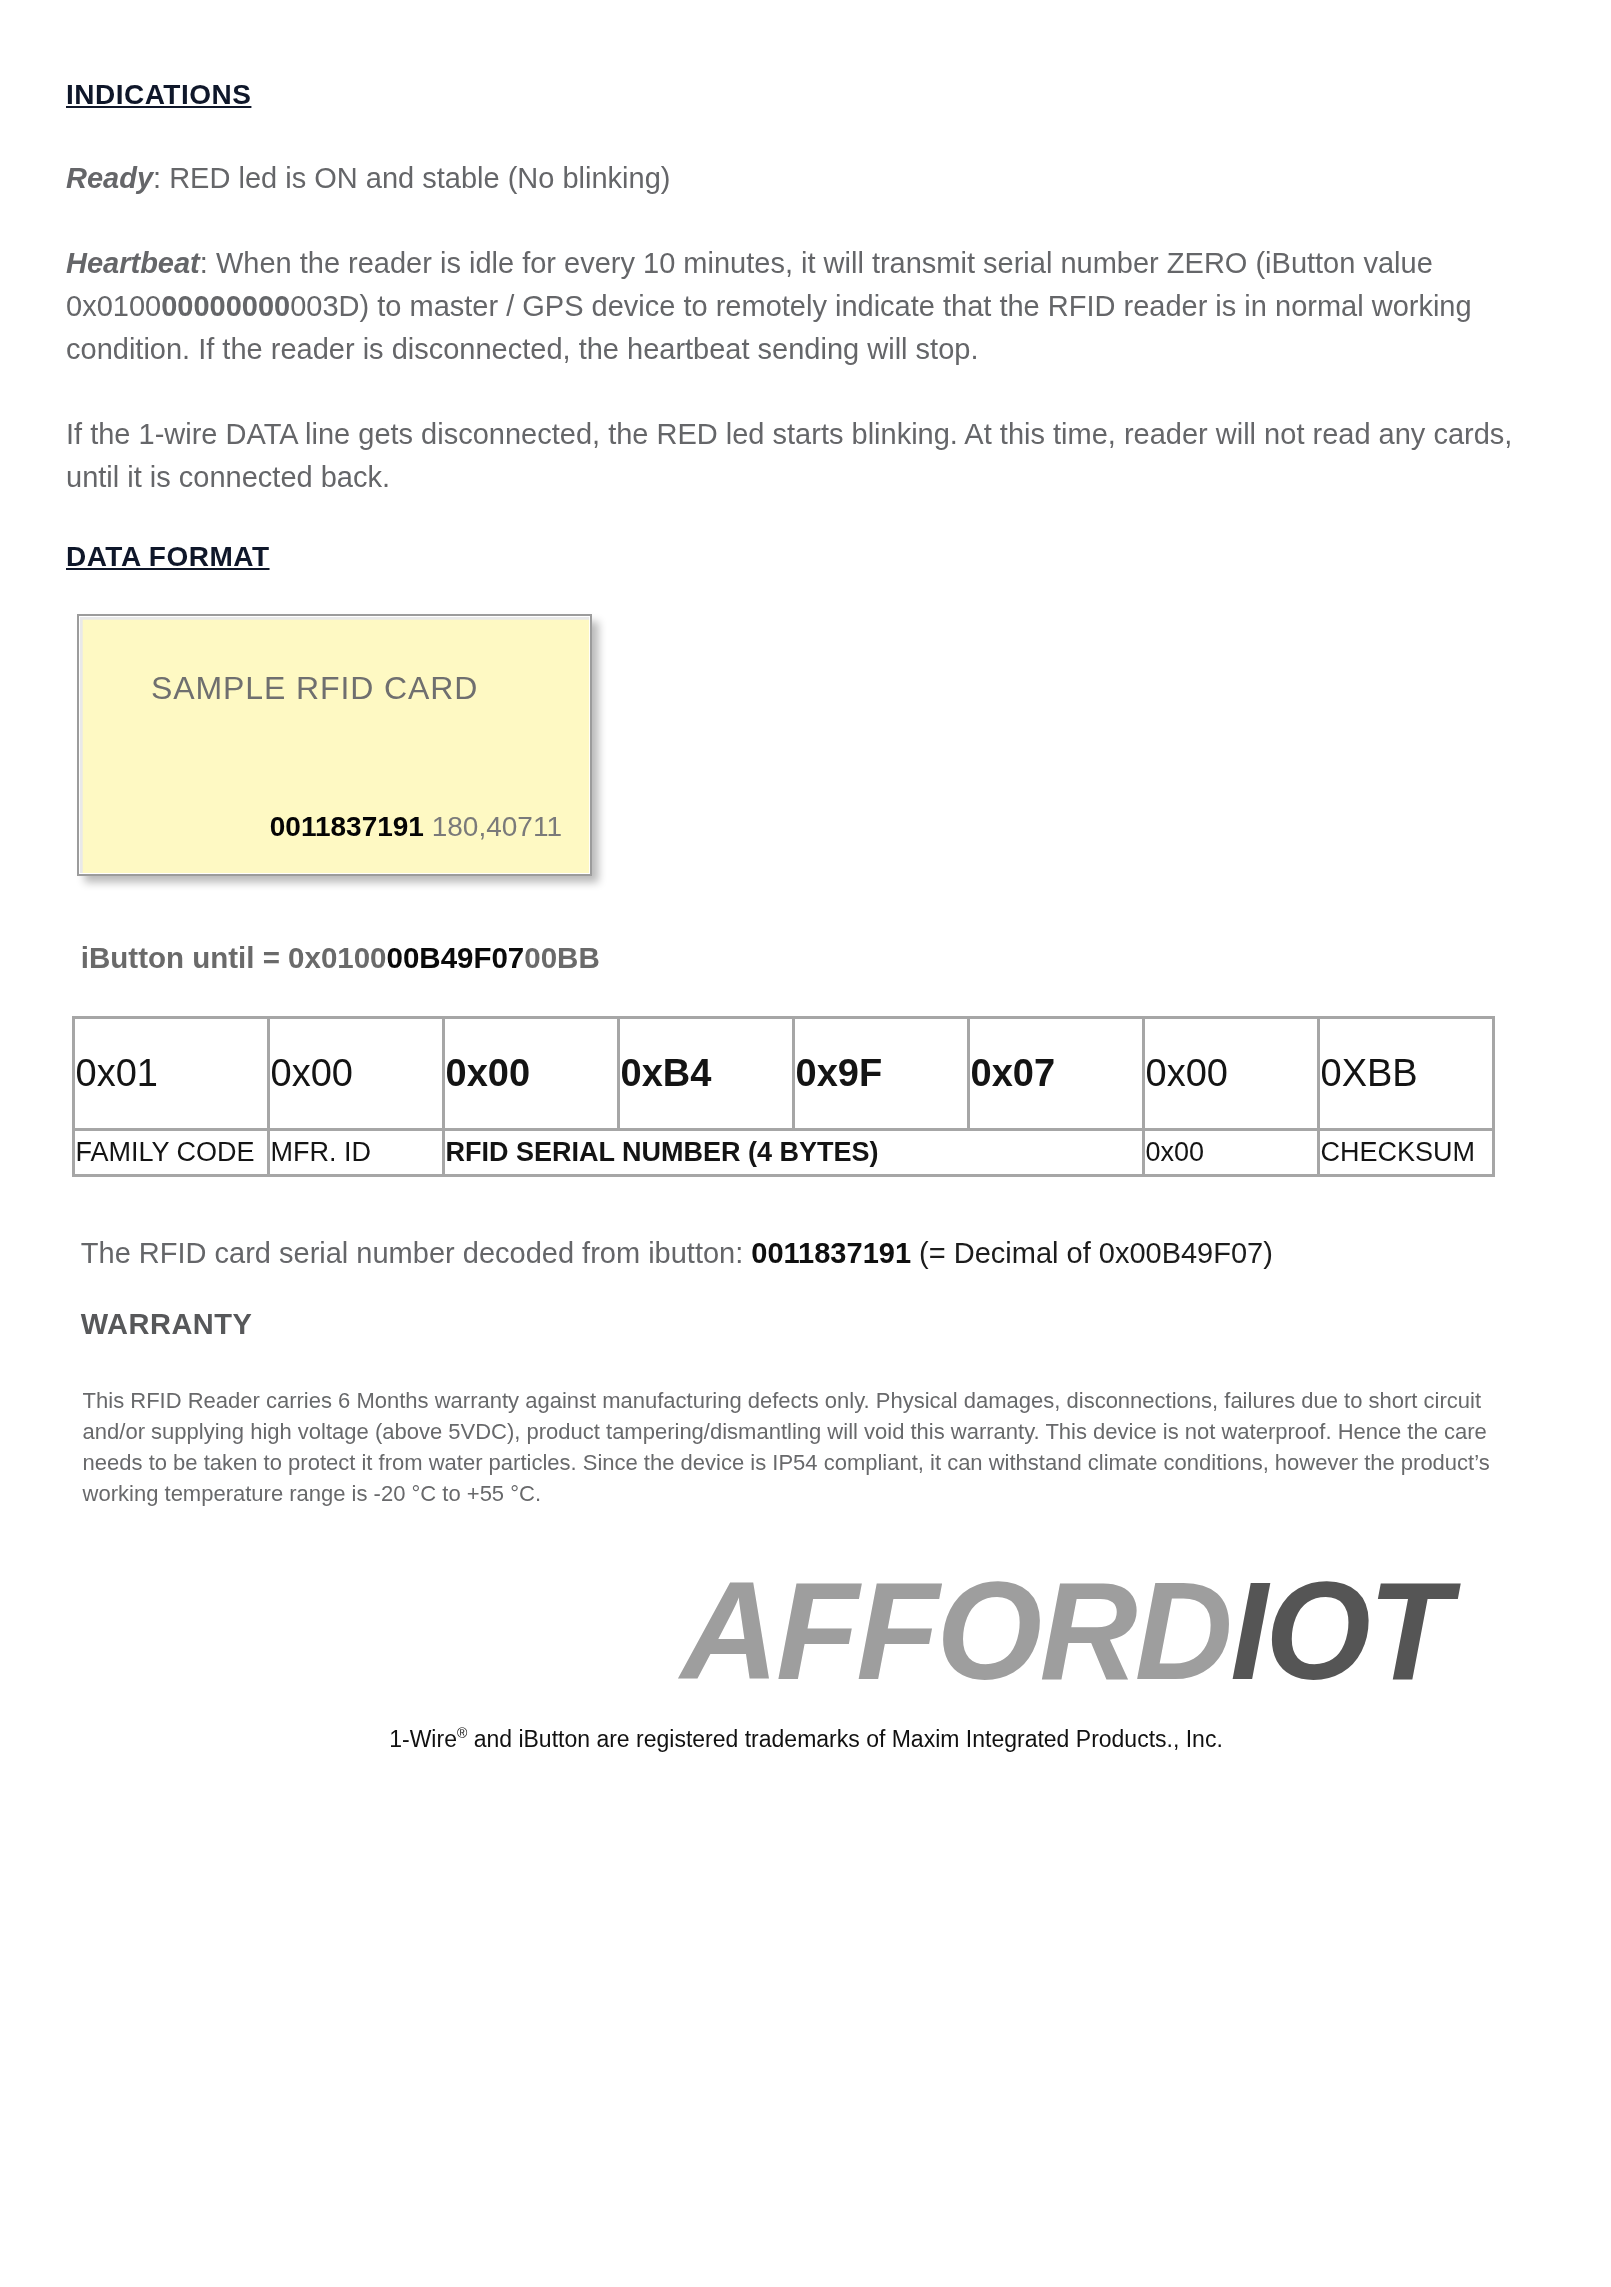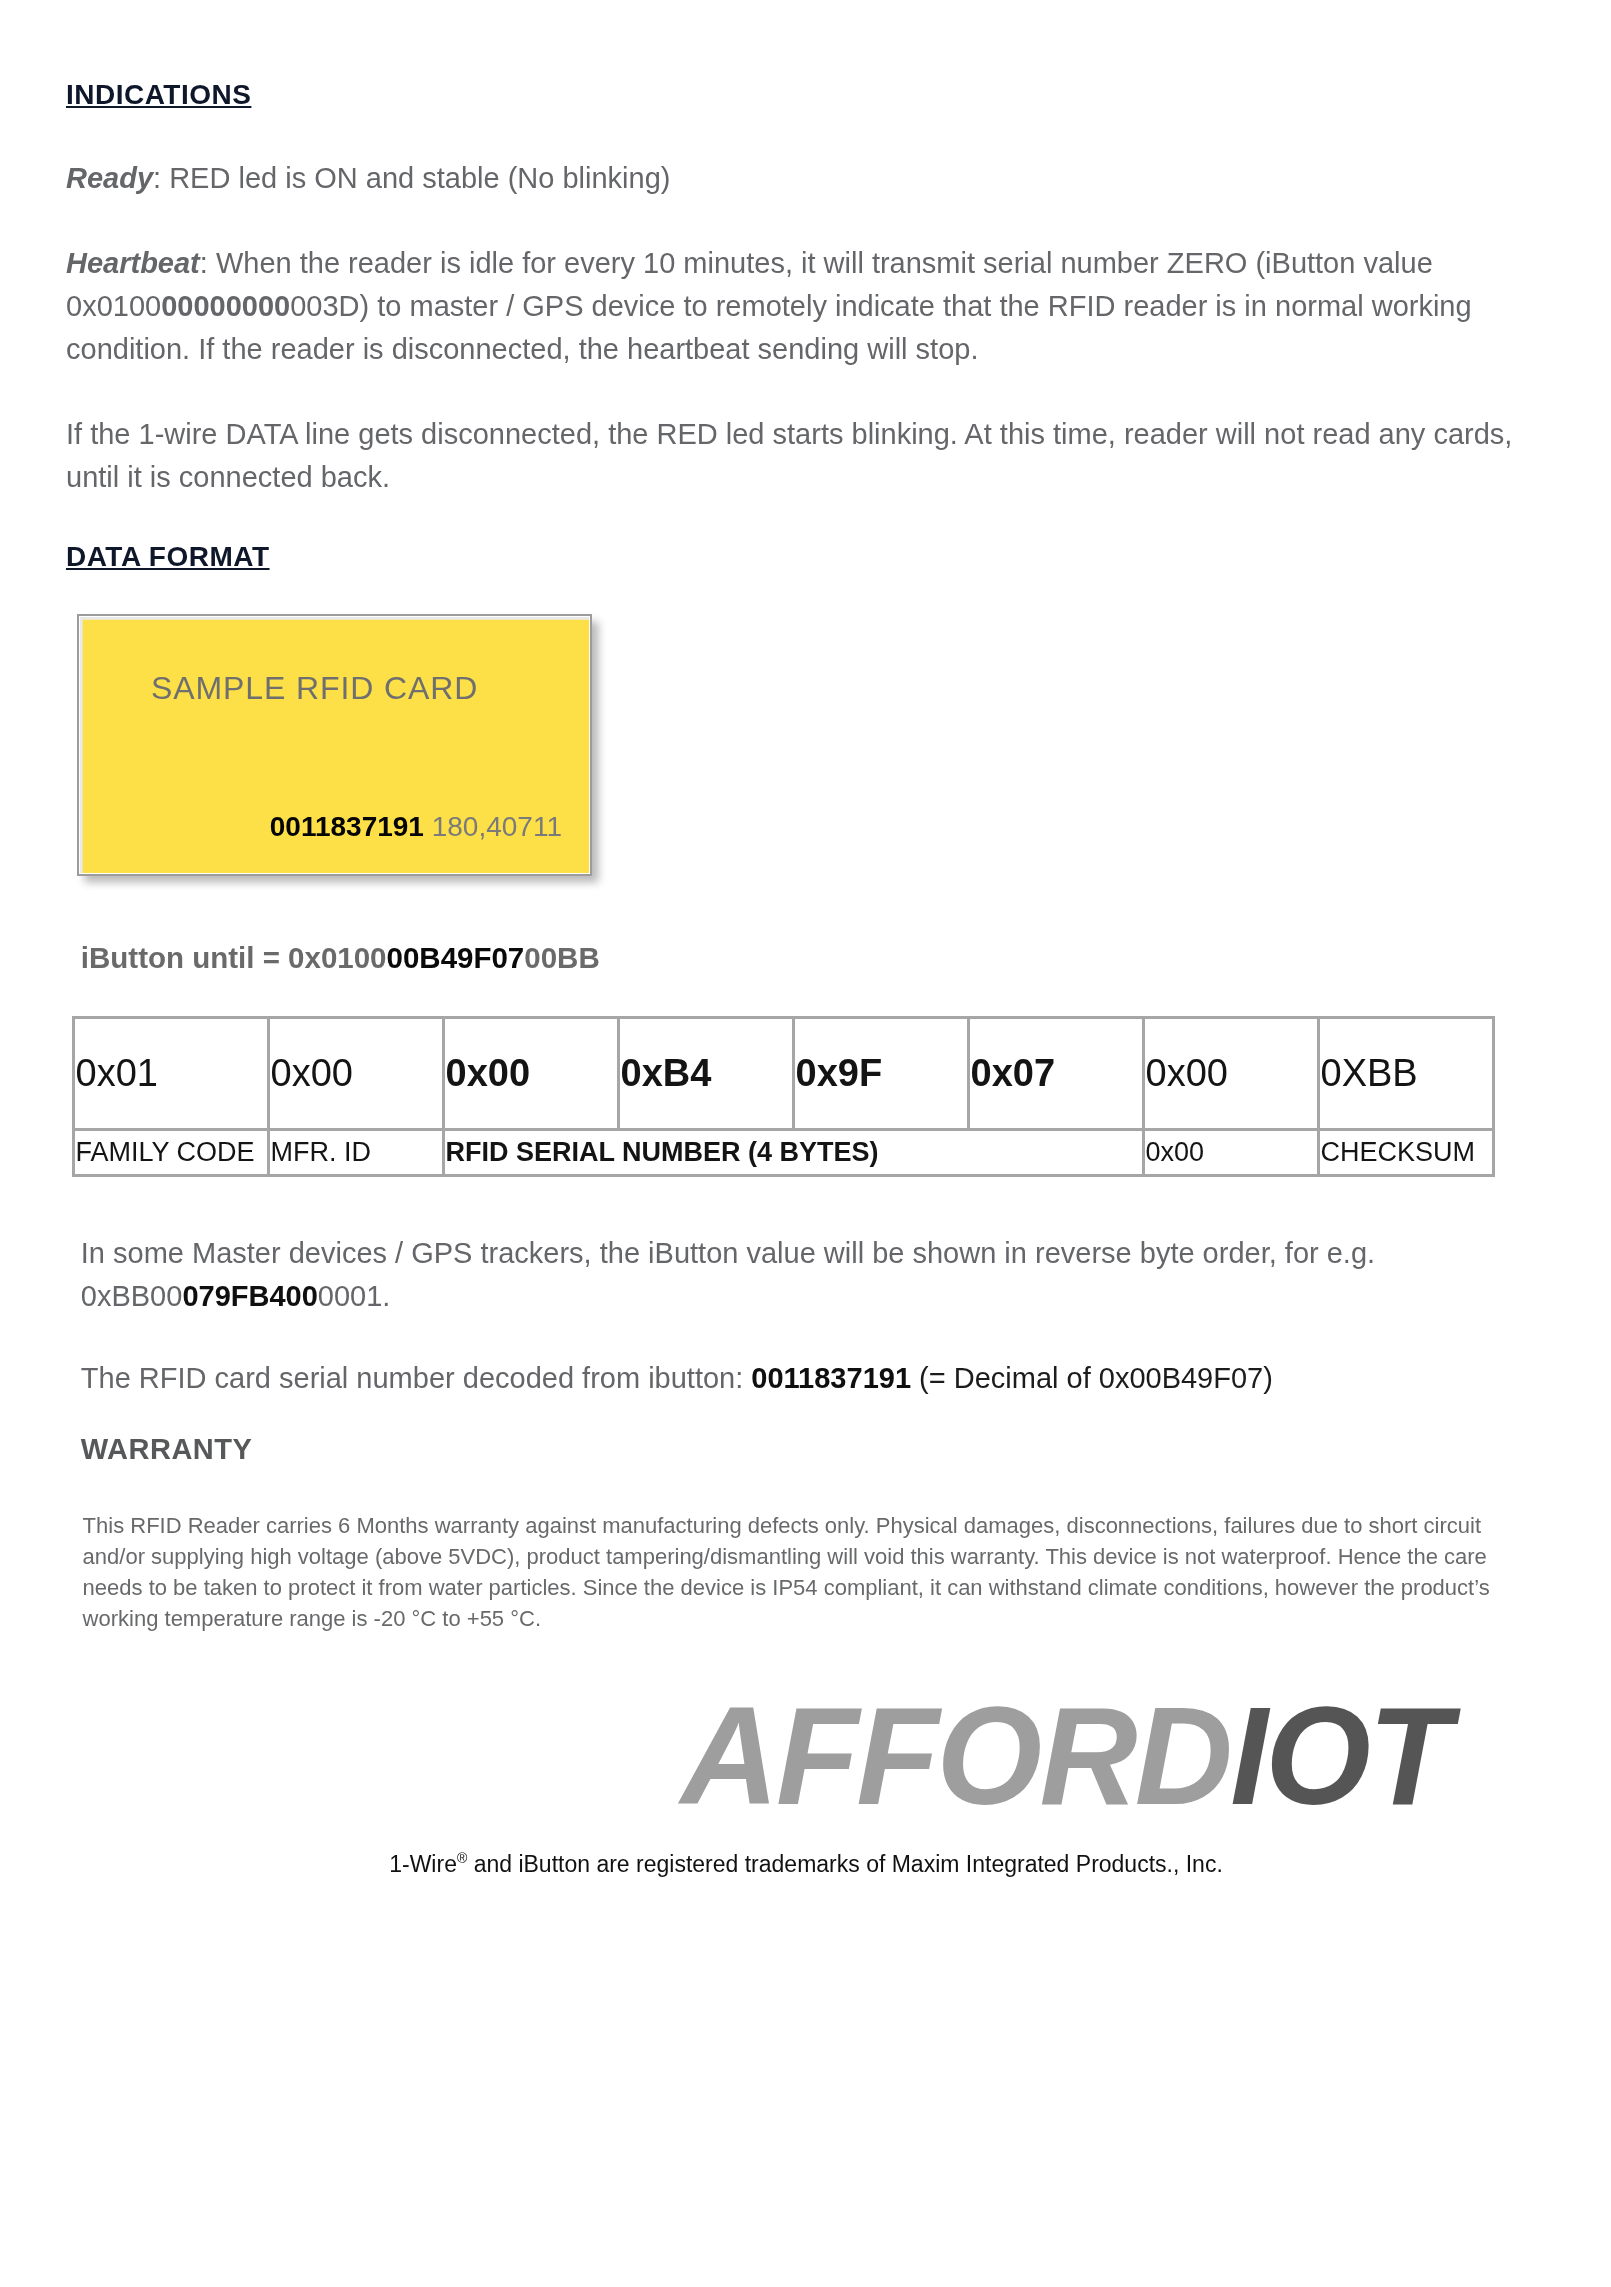--- a/index.html
+++ b/index.html
@@ -29,21 +29,21 @@
 
   
   .card {
     box-sizing:border-box;
     width:515px; height:262px;
     margin:0 0 65px 11px;
     border:2.8px solid #9c9c9c;
     box-shadow:6.5px 6.5px 8.3px rgba(0,0,0,0.28), inset 0 0 0 0.9px #ffffff, inset 3.7px 3.7px 0 #e9e9e9;
     display:flex; flex-direction:column; justify-content:space-between;
     padding:54px 28px 31px 72px;
-    background:#fde047;
+    background:#fef9c3;
   }
   .card-title { font-size:32px; color:#6f6f6f; letter-spacing:0.9px; }
   .card-serial { align-self:flex-end; font-size:28px;text-align:center; }
   .card-serial .num { font-weight:bold; color:#050505; }
   .card-serial .alt { color:#7a7a7a; }
 
   .ibutton-line {
     font-size:29.5px; font-weight:bold; color:#6a6a6a;
     margin:0 0 41px 14.8px;
   }
@@ -139,21 +139,20 @@
       <tr class="r2">
         <td>FAMILY CODE</td>
         <td>MFR. ID</td>
         <td colspan="4" class="b">RFID SERIAL NUMBER (4 BYTES)</td>
         <td>0x00</td>
         <td>CHECKSUM</td>
       </tr>
     </tbody>
       </table>
 
-    <p class="para note" style="margin-bottom:39px;"><span>In some Master devices / GPS trackers, the iButton value will be shown in reverse byte order, for e.g. 0xBB00</span><span class="bold-black">079FB400</span><span>0001.</span></p>
 
     <p class="para note" style="margin-bottom:33px;"><span>The RFID card serial number decoded from ibutton: </span><span class="bold-black">0011837191</span><span class="after-black"> (= Decimal of 0x00B49F07)</span></p>
 
     <div class="h-warranty">WARRANTY</div>
 
     <div class="warranty-body">This RFID Reader carries 6 Months warranty against manufacturing defects only. Physical damages, disconnections, failures due to short circuit and/or supplying high voltage (above 5VDC), product tampering/dismantling will void this warranty. This device is not waterproof. Hence the care needs to be taken to protect it from water particles. Since the device is IP54 compliant, it can withstand climate conditions, however the product’s working temperature range is -20 °C to +55 °C.</div>
 
     <div class="logo-row">
       <span class="logo"><span class="p1">AFFORD</span><span class="p2">IOT</span></span>
     </div>

